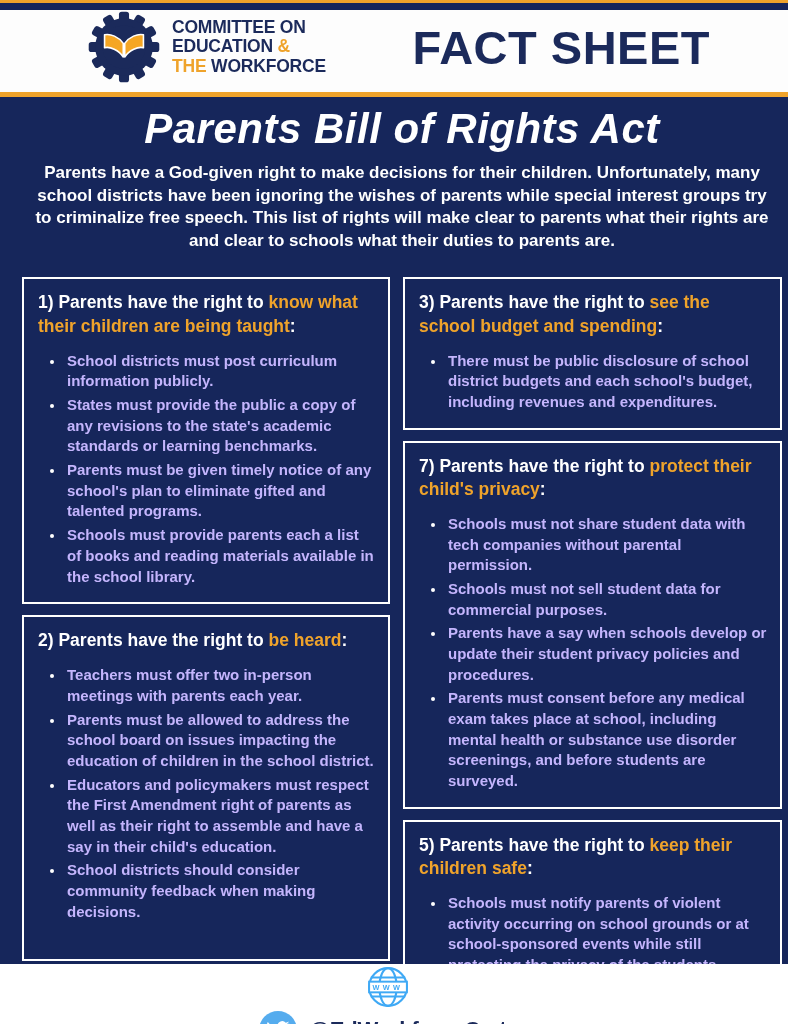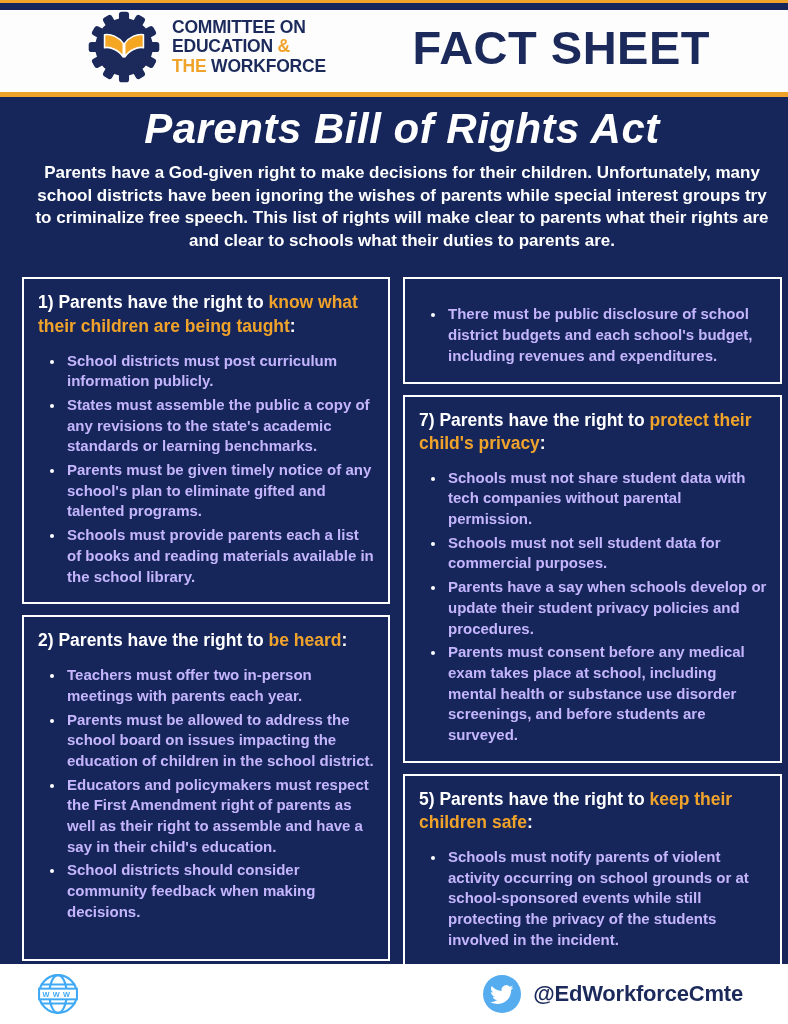--- a/index.html
+++ b/index.html
@@ -76,20 +76,21 @@
     margin-bottom:3px;
     padding-left:2px;
   }
   .rights-box li::marker{color:#fff;font-size:0.85em;}
 
   
   .footer{
     height:60px;background:#fff;
     display:flex;align-items:center;justify-content:space-between;
     padding:0 45px 0 33px;
+    flex-direction:column;
   }
   .footer-item{display:flex;align-items:center;gap:11px;text-decoration:none;}
   .footer-label{
     font-size:22px;font-weight:bold;color:var(--link-navy);letter-spacing:-0.2px;
   }
   .globe-svg{width:50px;height:46px;}
   .twitter-svg{width:40px;height:40px;}
 </style>
 </head>
 <body>
@@ -136,40 +137,43 @@
 
   <div class="columns">
 
     <div class="col">
       <div class="rights-box">
         <div class="box-heading">
           <span>1) Parents have the right to </span><span class="gold">know what their children are being taught</span><span>:</span>
         </div>
         <ul>
           <li>School districts must post curriculum information publicly.</li>
-          <li>States must assemble the public a copy of any revisions to the state's academic standards or learning benchmarks.</li>
+          <li>States must provide the public a copy of any revisions to the state's academic standards or learning benchmarks.</li>
           <li>Parents must be given timely notice of any school's plan to eliminate gifted and talented programs.</li>
           <li>Schools must provide parents each a list of books and reading materials available in the school library.</li>
         </ul>
       </div>
       <div class="rights-box grow">
         <div class="box-heading">
           <span>2) Parents have the right to </span><span class="gold">be heard</span><span>:</span>
         </div>
         <ul>
           <li>Teachers must offer two in-person meetings with parents each year.</li>
           <li>Parents must be allowed to address the school board on issues impacting the education of children in the school district.</li>
           <li>Educators and policymakers must respect the First Amendment right of parents as well as their right to assemble and have a say in their child's education.</li>
           <li>School districts should consider community feedback when making decisions.</li>
         </ul>
       </div>
     </div>
 
     <div class="col">
       <div class="rights-box">
+        <div class="box-heading">
+          <span>3) Parents have the right to </span><span class="gold">see the school budget and spending</span><span>:</span>
+        </div>
         <ul>
           <li>There must be public disclosure of school district budgets and each school's budget, including revenues and expenditures.</li>
         </ul>
       </div>
       <div class="rights-box">
         <div class="box-heading">
           <span>7) Parents have the right to </span><span class="gold">protect their child's privacy</span><span>:</span>
         </div>
         <ul>
           <li>Schools must not share student data with tech companies without parental permission.</li>

